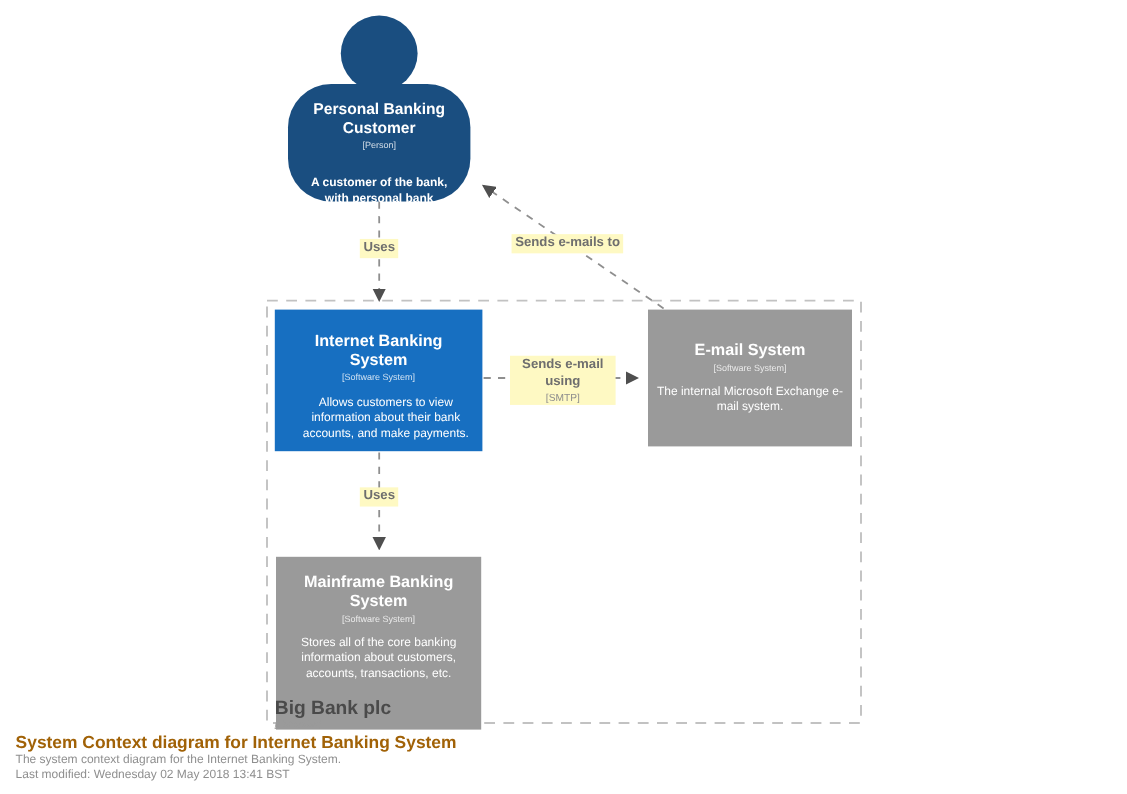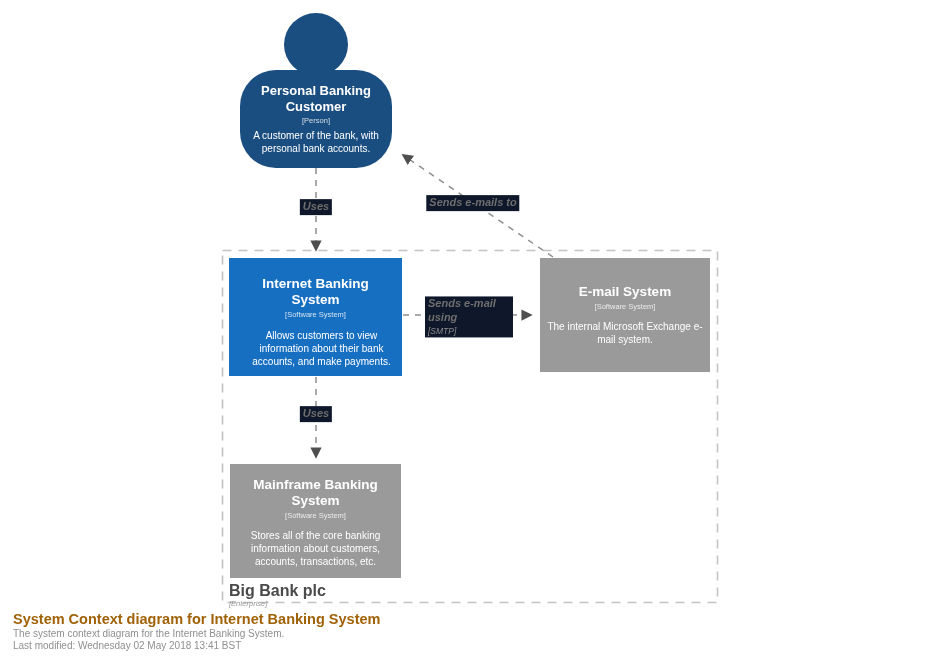--- a/index.html
+++ b/index.html
@@ -29,35 +29,35 @@
 
   
   .sysbox {
     position: absolute; color: #ffffff; text-align: center;
     box-sizing: border-box;
   }
   .sysbox.blue { background: var(--color-software_system, #176fc1); }
   .sysbox.gray { background: var(--color-external_system, #9a9a9a); }
   .box-ibs   { left: 229px; top: 258px; width: 173px; height: 118px; padding: 18px 10px 0 10px; }
   .box-email { left: 540px; top: 258px; width: 170px; height: 114px; padding: 26px 6px 0 6px; }
-  .box-mainframe { left: 230px; top: 464px; width: 171px; height: 114px; padding: 13px 18px 0 18px; }
+  .box-mainframe { left: 230px; top: 464px; width: 171px; height: 144px; padding: 13px 18px 0 18px; }
 
   .node-name { font-size: 13px; font-weight: 700; line-height: 1.2; }
   .node-name.lg { font-size: 13.5px; }
   .node-meta { font-size: 7.5px; color: rgba(255,255,255,0.8); margin-top: 2px; }
   .node-desc { font-size: 10px; line-height: 1.3; margin-top: 9px; }
-  .person-body .node-desc { margin-top: 4px; }
+  .person-body .node-desc { margin-top: 21px; font-weight: bold; }
   .box-ibs .node-desc { margin-top: 10px; margin-left: 12px; }
 
   
   .rel-label {
     position: absolute; transform: translate(-50%, -50%);
     font-size: 11px; font-weight: 700; color: #6e6e6e;
-    background: #0f172a; line-height: 1.25;
-    padding: 1px 3px; white-space: nowrap; font-style: italic;
+    background: #fef9c3; text-align: center; line-height: 1.25;
+    padding: 1px 3px; white-space: nowrap;
   }
   .rel-label.wrap { white-space: normal; width: 82px; }
   .rel-tech { display: block; font-size: 8.5px; font-weight: 400; color: #8d8d8d; margin-top: 1px; }
 
   
   .boundary-label { position: absolute; left: 229px; top: 582px; line-height: 1.15; }
   .boundary-name { font-size: 16px; font-weight: 700; color: #4a4a4a; }
   .boundary-type { font-size: 7.5px; color: #9a9a9a; font-style: italic; }
 
   

